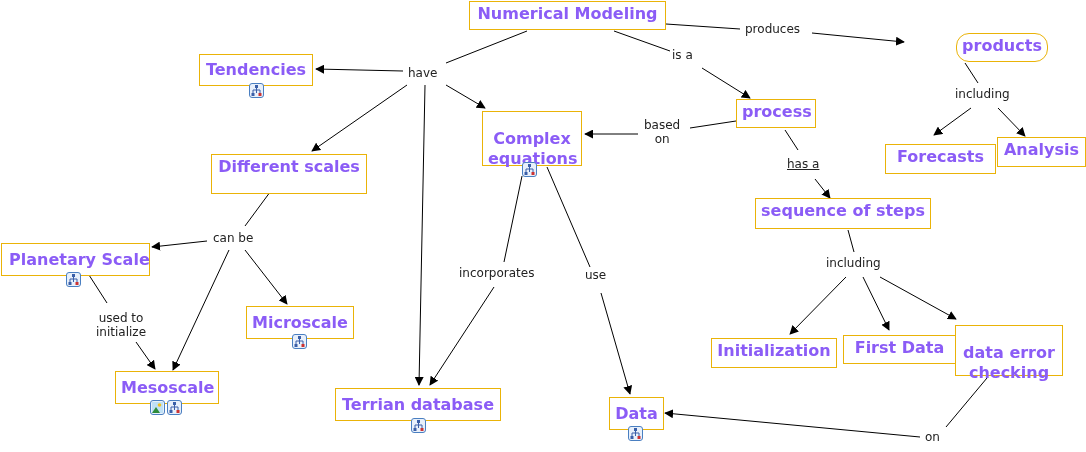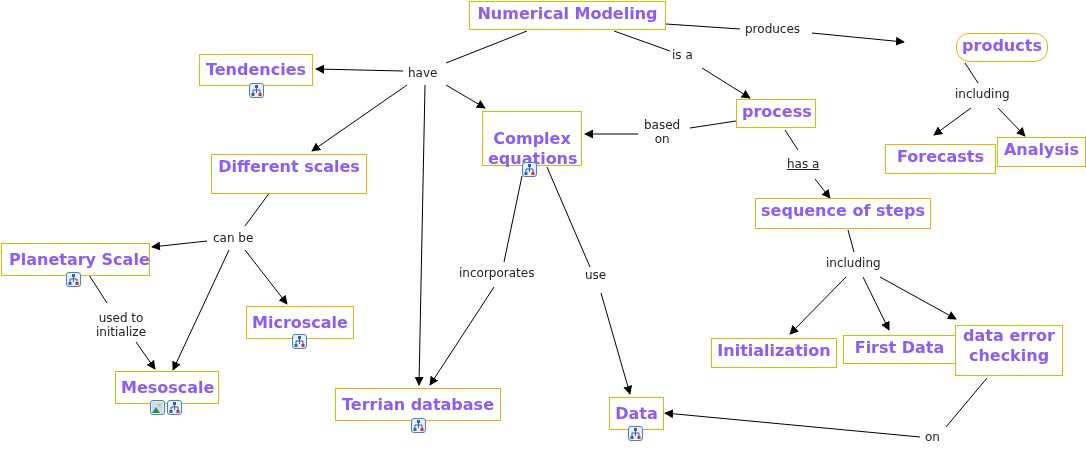--- a/index.html
+++ b/index.html
@@ -88,21 +88,21 @@
 <div class="node" style="left:865px;top:144px;width:111px;height:30px;margin-left:20px;">Forecasts</div>
 <div class="node" style="left:997px;top:137px;width:89px;height:30px;">Analysis</div>
 <div class="node" style="left:755px;top:198px;width:176px;height:31px;">sequence of steps</div>
 <div class="node" style="left:1px;top:243px;width:149px;height:33px;line-height:27px;padding-left:7px;">Planetary Scale</div>
 <div class="node" style="left:246px;top:306px;width:108px;height:33px;line-height:27px;">Microscale</div>
 <div class="node" style="left:115px;top:371px;width:104px;height:33px;line-height:27px;">Mesoscale</div>
 <div class="node" style="left:335px;top:388px;width:166px;height:33px;line-height:27px;">Terrian database</div>
 <div class="node" style="left:609px;top:397px;width:55px;height:33px;line-height:27px;">Data</div>
 <div class="node" style="left:711px;top:338px;width:126px;height:30px;">Initialization</div>
 <div class="node" style="left:843px;top:335px;width:113px;height:29px;">First Data</div>
-<div class="node" style="left:955px;top:325px;width:108px;height:51px;white-space:normal;padding-top:0;">
+<div class="node" style="left:955px;top:325px;width:108px;height:51px;white-space:normal;padding-top:17px;">
   <div>data error</div>
   <div>checking</div>
 </div>
 
 <div class="lbl" style="left:745px;top:22px;">produces</div>
 <div class="lbl" style="left:408px;top:66px;">have</div>
 <div class="lbl" style="left:672px;top:48px;">is a</div>
 <div class="lbl" style="left:955px;top:87px;">including</div>
 <div class="lbl" style="left:644px;top:118px;">
   <div>based</div>

